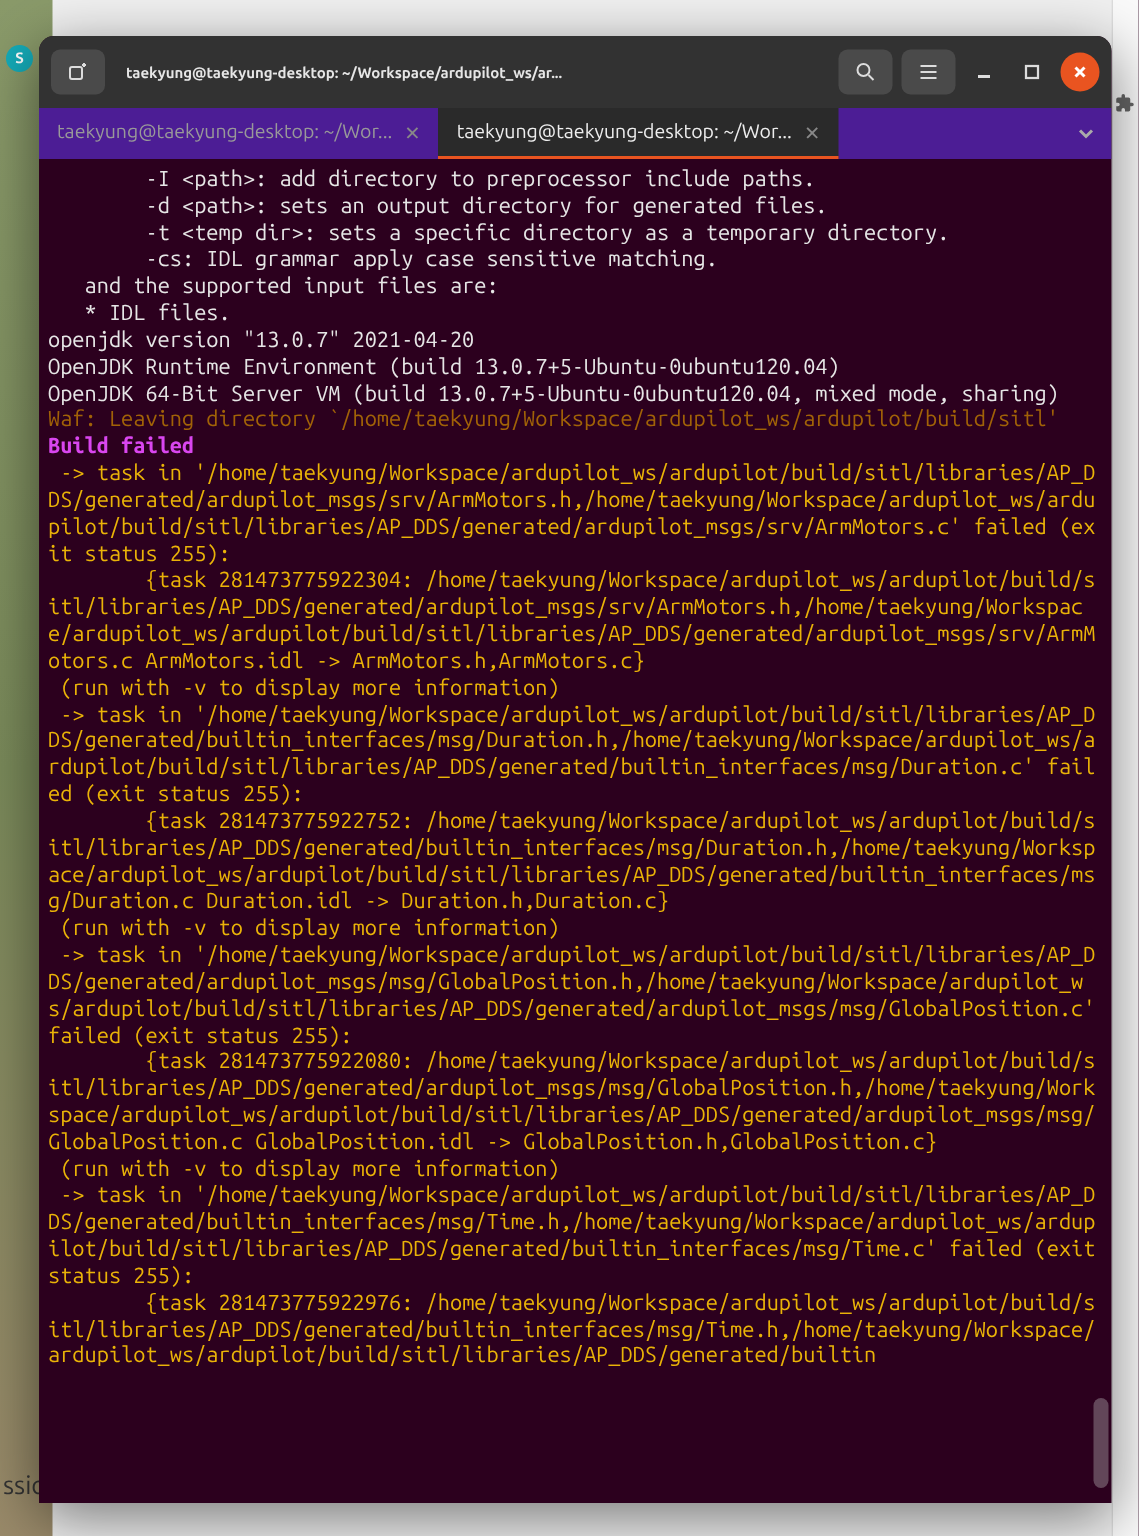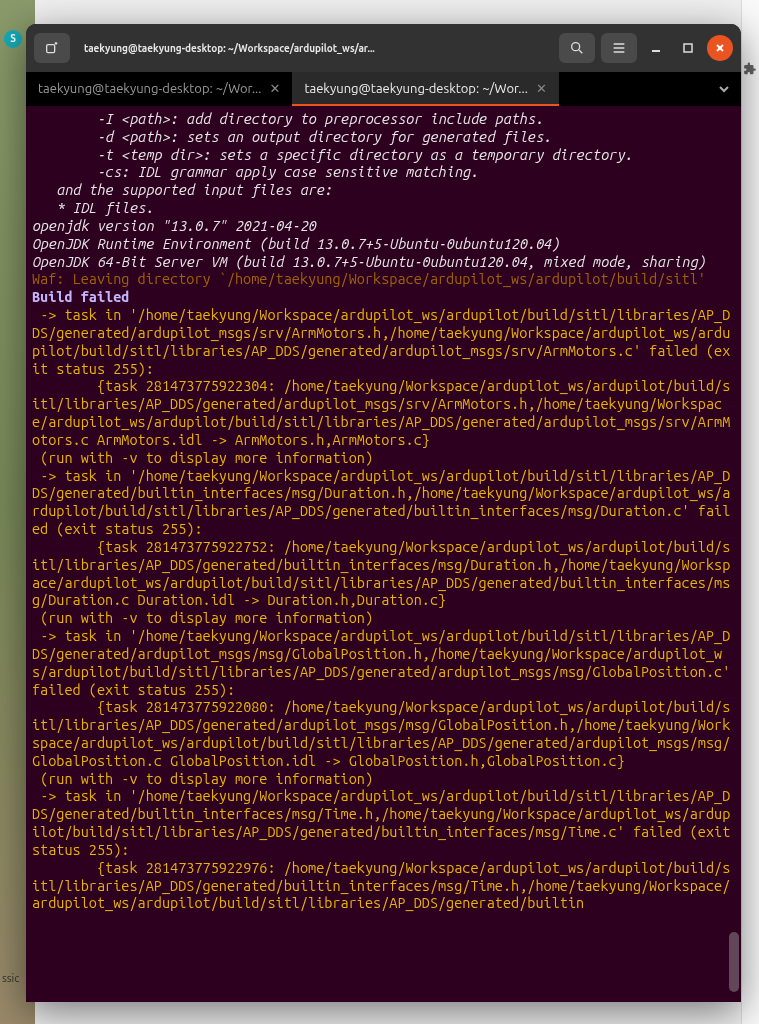--- a/index.html
+++ b/index.html
@@ -25,22 +25,22 @@
   background: #15abb8;
   border-radius: 50%;
   color: #fff;
   font-size: 10px;
   line-height: 18px;
   text-align: center;
   font-weight: bold;
 }
 .hidden-text {
   position: absolute;
-  left: 2px; bottom: 40px;
-  font-size: 11px;
+  left: 2px; bottom: 24px;
+  font-size: 17px;
   color: #333;
   writing-mode: horizontal-tb;
 }
 .browser-edge {
   position: absolute;
   right: 0; top: 0;
   width: 18px; height: 1024px;
   background: #fafafa;
   border-left: 1px solid #ddd;
   z-index: 0;
@@ -106,21 +106,21 @@
 }
 .win-btn {
   width: 26px; height: 26px;
   display: flex; align-items: center; justify-content: center;
   color: #ddd;
   border-radius: 50%;
 }
 .win-btn.close { background: #e95420; color: #fff; }
 .tabbar {
   height: 34px;
-  background: #000000;
+  background: #4c1d95;
   display: flex;
   align-items: stretch;
 }
 .tab {
   display: flex;
   align-items: center;
   padding: 0 12px;
   color: #999;
   font-size: 13px;
   gap: 8px;
@@ -163,24 +163,24 @@
 }
 .scrollbar-thumb {
   position: absolute;
   right: 0;
   bottom: 10px;
   width: 10px;
   height: 60px;
   background: rgba(200,200,200,0.35);
   border-radius: 5px;
 }
-.c-white { color: #e6e6e6; font-style: italic; }
+.c-white { color: #e6e6e6; }
 .c-green { color: #a16207; }
 .c-red { color: #eab308; }
-.c-redb { color: #c4b5fd; font-weight: bold; }
+.c-redb { color: #d946ef; font-weight: bold; }
 .line { display: block; }
 </style>
 </head>
 <body>
 
 <div class="desktop-bg"></div>
 <div class="badge-s">S</div>
 <div class="hidden-text">ssic</div>
 <div class="browser-edge">
   <svg class="browser-icon-edge" viewBox="0 0 24 24">

